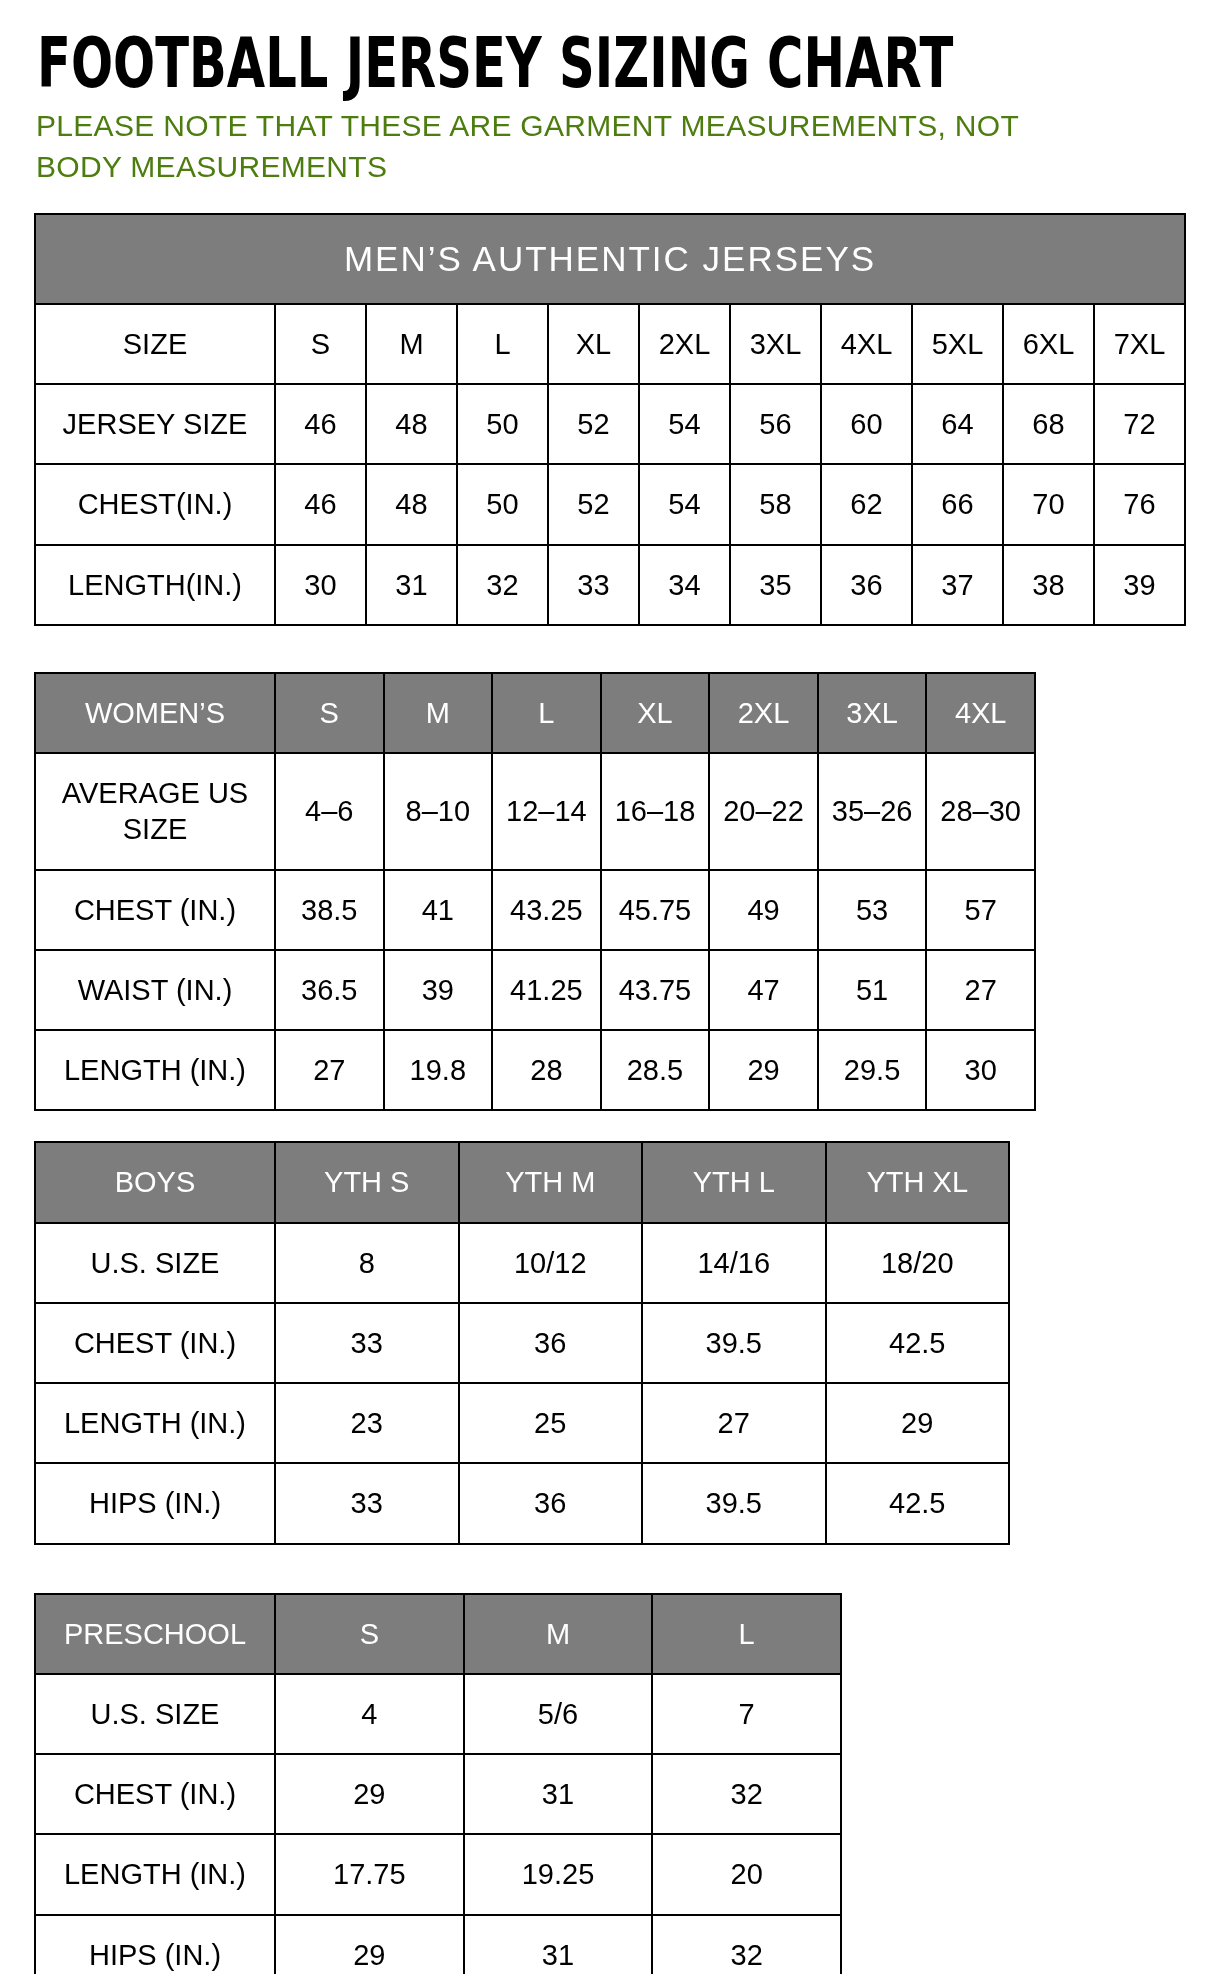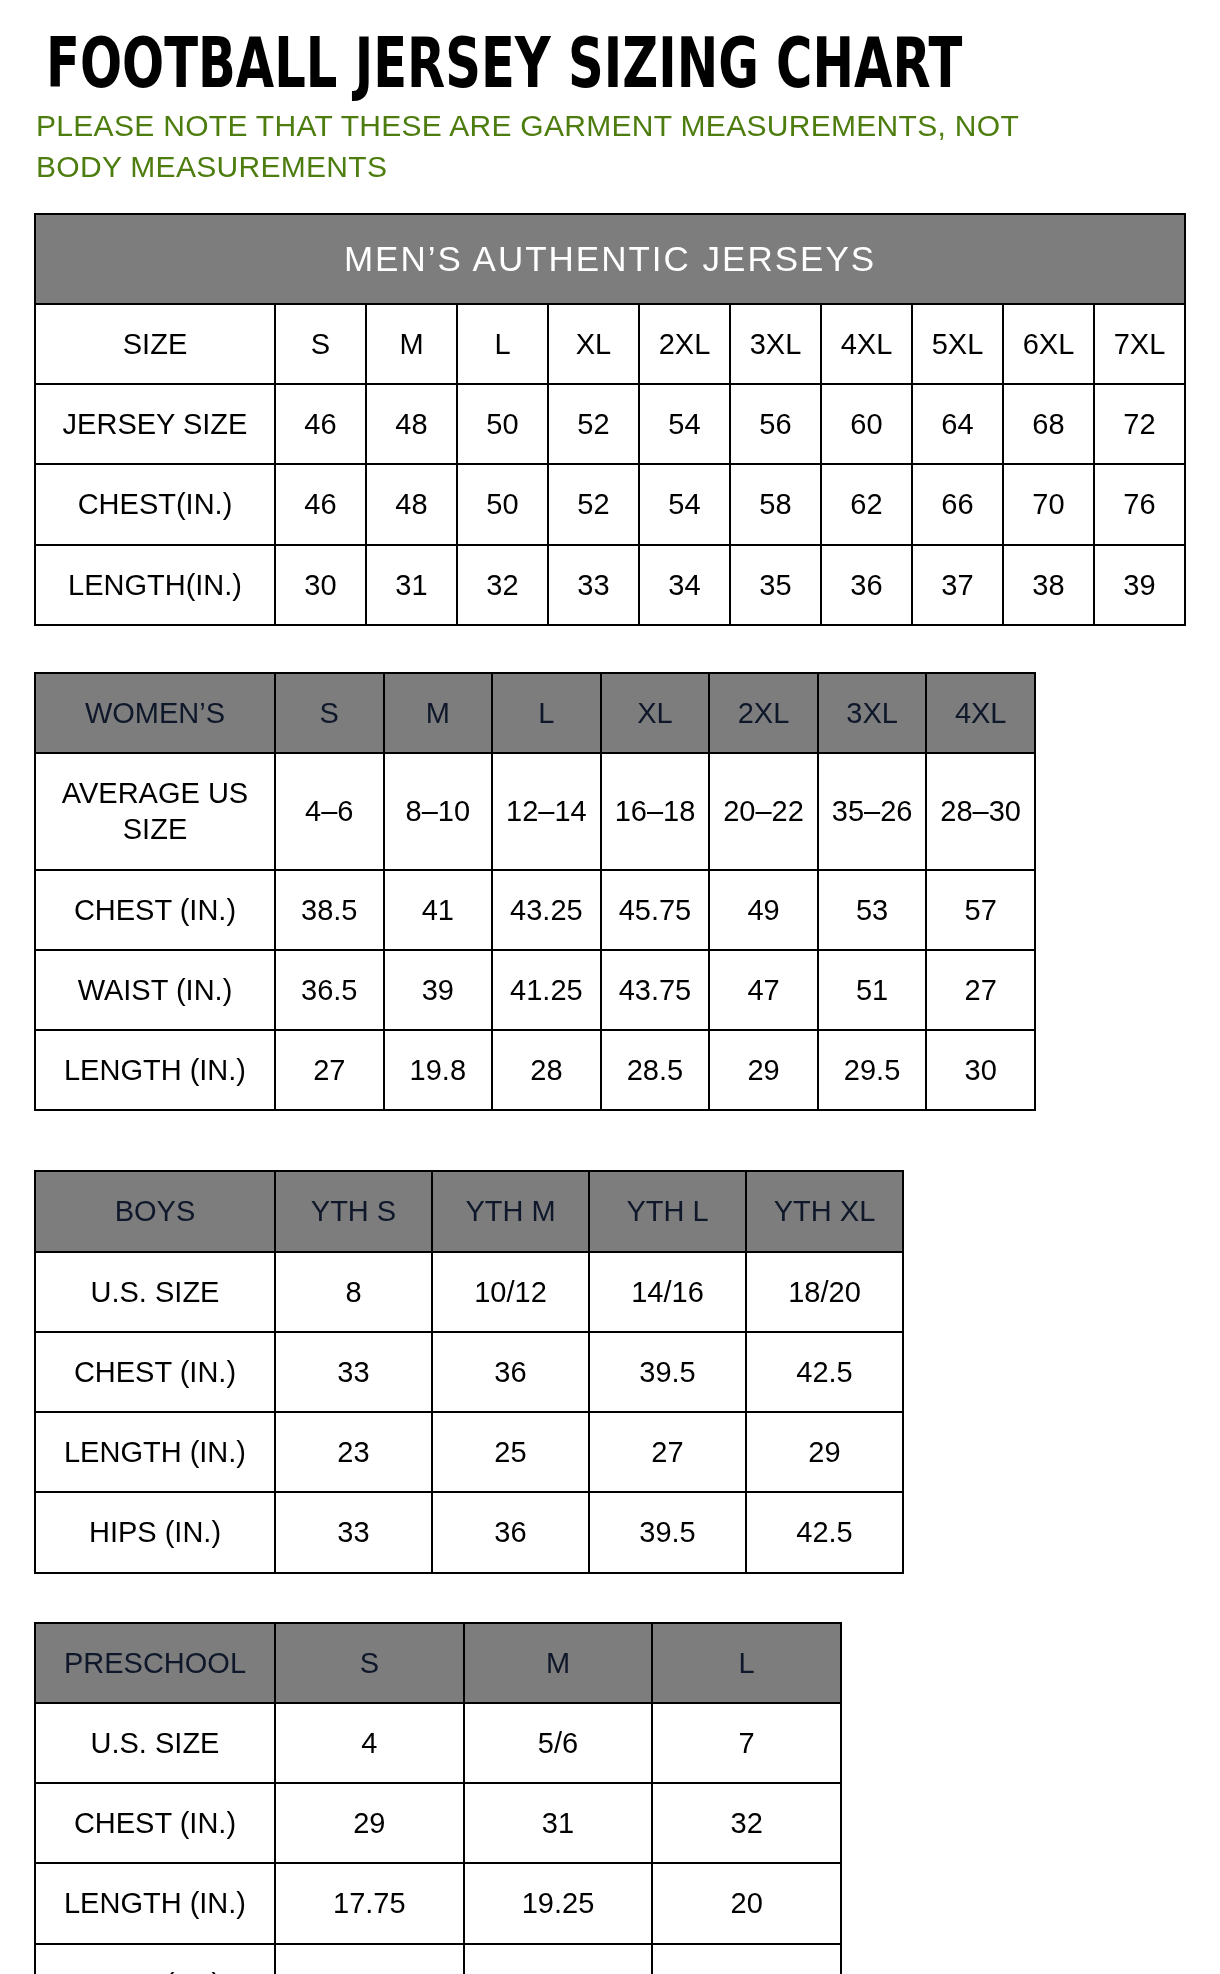--- a/index.html
+++ b/index.html
@@ -11,21 +11,21 @@
     color: #000;
   }
   .page {
     width: 1220px;
     min-height: 1974px;
     padding: 22px 34px 30px 34px;
     background: #fff;
   }
   .title-wrap {
     height: 74px;
-    margin: 0 0 10px 12px;
+    margin: 0 0 10px 3px;
     overflow: visible;
     white-space: nowrap;
   }
   .title {
     display: inline-block;
     font-family: "DejaVu Sans", sans-serif;
     font-weight: 900;
     font-size: 62px;
     letter-spacing: 0px;
     transform: scale(0.80, 1.12);
@@ -55,32 +55,32 @@
   }
   td.banner {
     background: #7d7d7d;
     color: #ffffff;
     font-size: 35px;
     letter-spacing: 2px;
     padding: 22px 6px;
   }
   td.hdr {
     background: #7d7d7d;
-    color: #0f172a;
+    color: #ffffff;
   }
   td.lbl { }
   td.val { }
 
   #t-mens { width: 1152px; }
   #t-mens col:first-child { width: 240px; }
 
   #t-womens { width: 1002px; margin-top: 46px; }
   #t-womens col:first-child { width: 240px; }
 
-  #t-boys { width: 870px; margin-top: 59px; }
+  #t-boys { width: 976px; margin-top: 30px; }
   #t-boys col:first-child { width: 240px; }
 
   #t-preschool { width: 808px; margin-top: 48px; }
   #t-preschool col:first-child { width: 240px; }
 </style>
 </head>
 <body>
 
 <div class="page">
 

